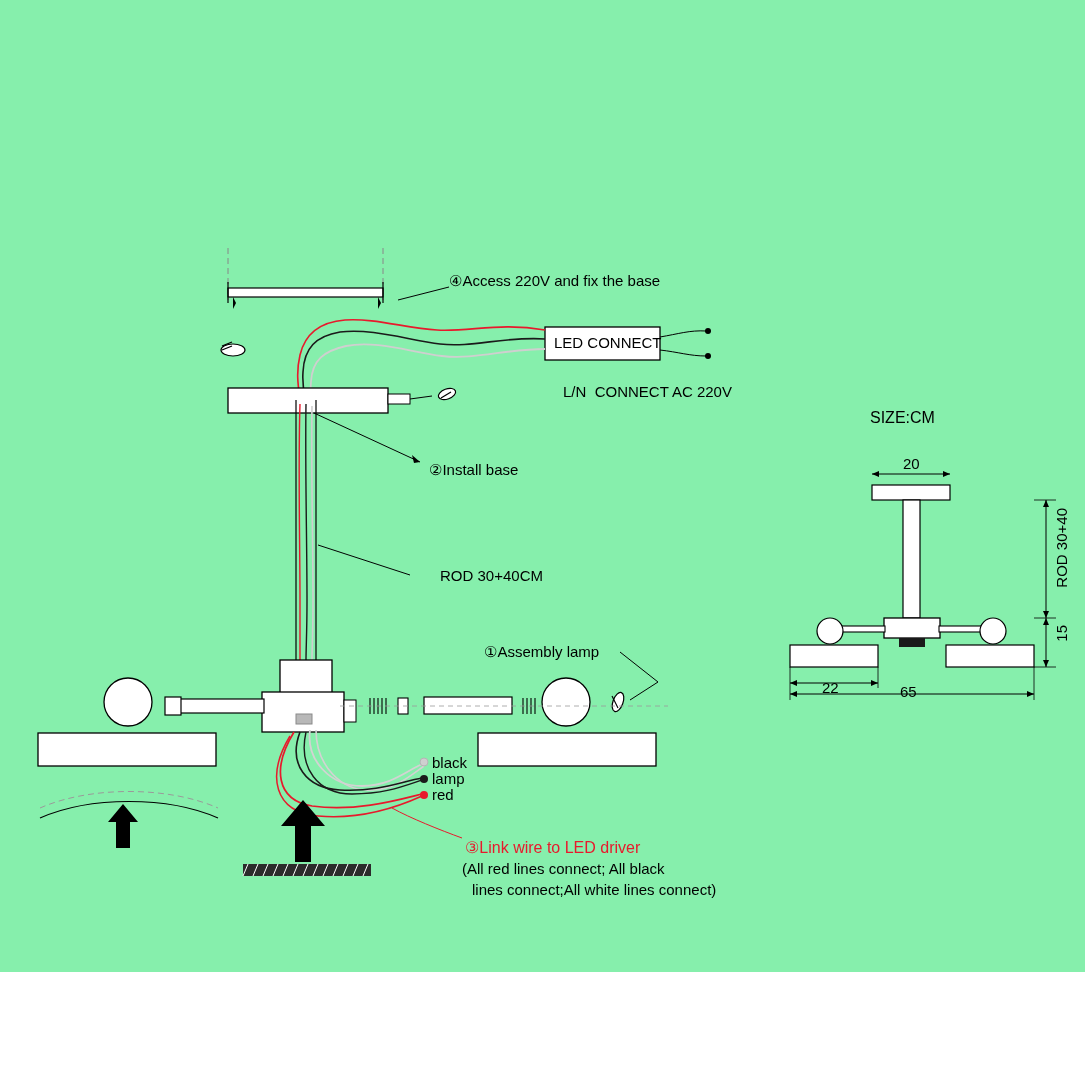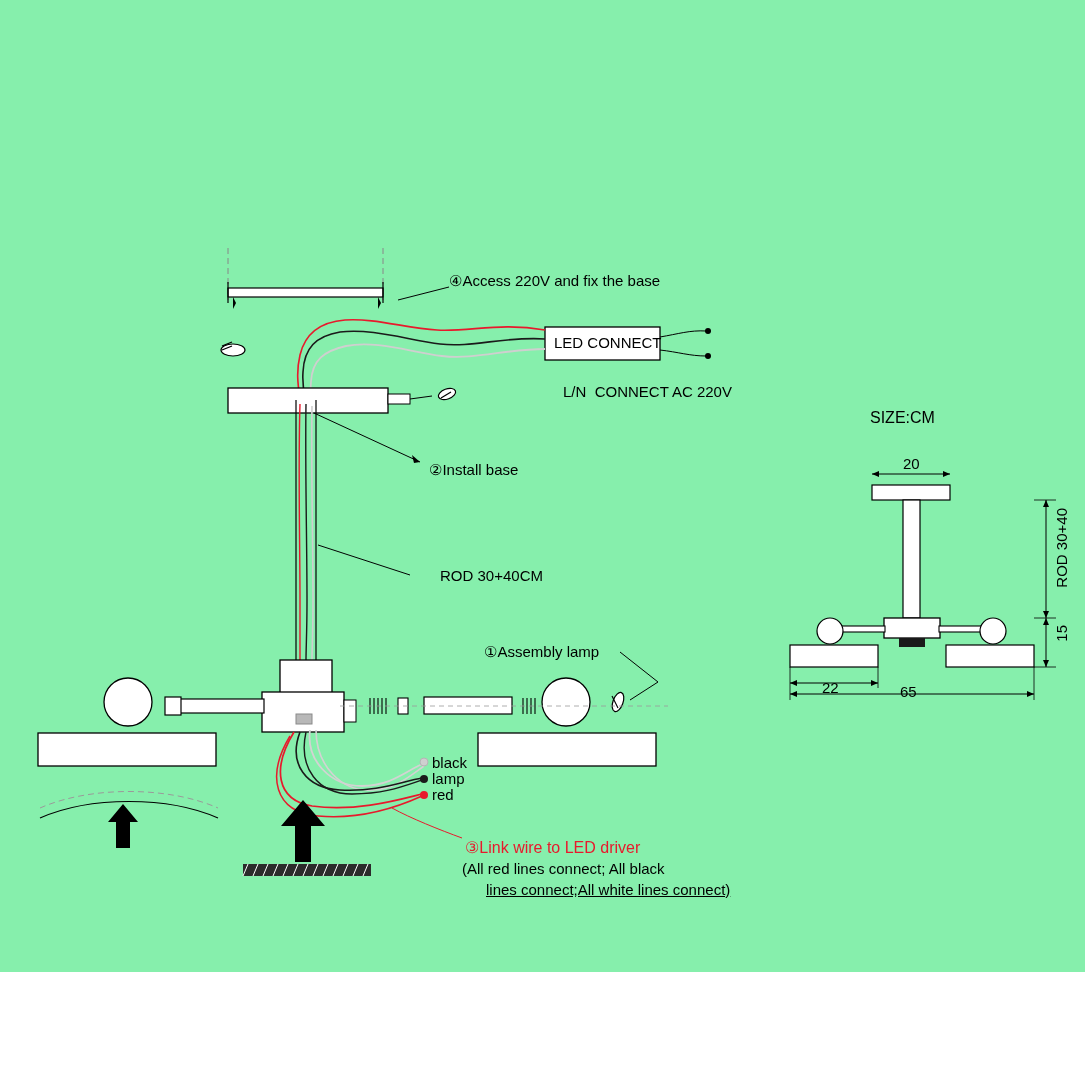--- a/index.html
+++ b/index.html
@@ -265,21 +265,21 @@
   <div class="lbl" style="left:416px; top:567px;margin-left:24px;">ROD 30+40CM</div>
 
   <div class="lbl" style="left:484px; top:643px;text-align:center;">①Assembly lamp</div>
 
   <div class="lbl" style="left:432px; top:754px;">black</div>
   <div class="lbl" style="left:432px; top:770px;">lamp</div>
   <div class="lbl" style="left:432px; top:786px;">red</div>
 
   <div class="lbl red big" style="left:465px; top:838px;">③Link wire to LED driver</div>
   <div class="lbl" style="left:462px; top:860px;">(All red lines connect; All black</div>
-  <div class="lbl" style="left:486px; top:881px;text-decoration:underline;">lines connect;All white lines connect)</div>
+  <div class="lbl" style="left:472px; top:881px;">lines connect;All white lines connect)</div>
 
   <div class="lbl" style="left:870px; top:408px; font-size:16px;">SIZE:CM</div>
 
   <div class="lbl" style="left:903px; top:455px;">20</div>
 
   <div class="lbl vertical" style="left:1053px; top:508px;">ROD 30+40</div>
 
   <div class="lbl vertical" style="left:1053px; top:625px;">15</div>
 
   <div class="lbl" style="left:822px; top:679px;">22</div>

